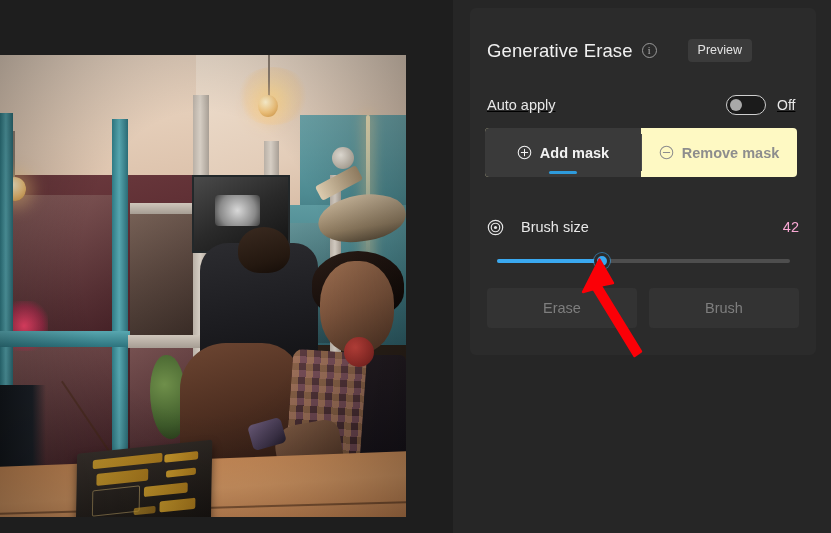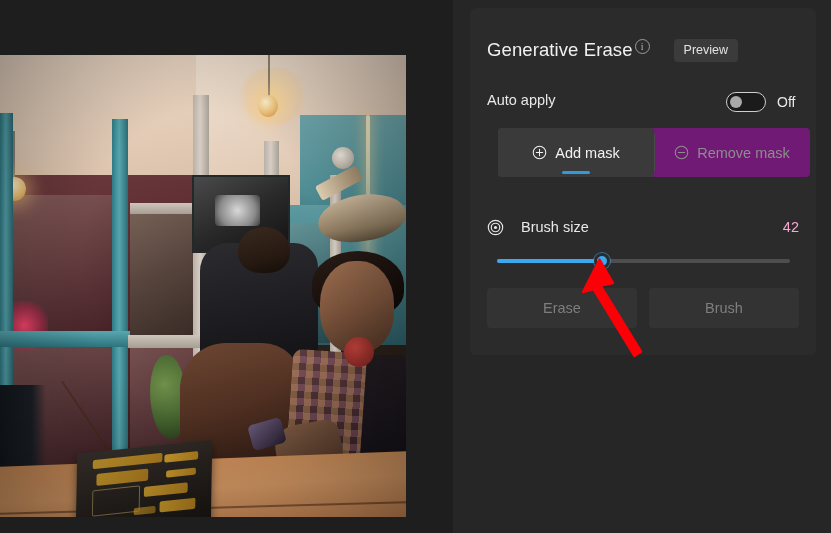--- a/index.html
+++ b/index.html
@@ -198,53 +198,53 @@
     position: absolute; left: 453px; top: 0; width: 378px; height: 533px;
     background: #262626;
   }
   .panel-card {
     position: absolute; left: 470px; top: 8px; width: 346px; height: 347px;
     background: #2b2b2b; border-radius: 6px;
   }
 
   .panel-header {
     position: absolute; left: 17px; top: 31px;
-    display: flex; gap: 2px;
+    display: flex; align-items: center; gap: 9px;
   }
   .panel-title { font-size: 18.5px; color: #f0f0f0; letter-spacing: .1px; }
   .info-icon {
     width: 15px; height: 15px; border-radius: 50%;
     border: 1.2px solid #9a9a9a; color: #b5b5b5;
     font-size: 10px; line-height: 13px; text-align: center;
     font-family: "Liberation Serif", serif;
   }
   .preview-badge {
     background: #3b3b3b; color: #e2e2e2; font-size: 12.5px;
     padding: 4px 10px 5px; border-radius: 4px; margin-left: 22px;
   }
 
   .row-auto {
     position: absolute; left: 17px; top: 84px; width: 312px; height: 26px;
-    display: flex; align-items: flex-start;
+    display: flex; align-items: center; text-decoration: underline;
   }
   .row-label { font-size: 14.5px; color: #e8e8e8; }
   .toggle-wrap { margin-left: auto; display: flex; align-items: center; gap: 11px; }
   .toggle {
     width: 40px; height: 20px; border-radius: 10px;
     background: #1b1b1b; border: 1px solid #cfcfcf; position: relative;
   }
   .toggle-knob {
     position: absolute; left: 3px; top: 3px; width: 12px; height: 12px;
     border-radius: 50%; background: #a9a9a9;
   }
   .toggle-state { font-size: 14px; color: #e8e8e8; min-width: 22px; }
 
   .tabs {
-    position: absolute; left: 28px; top: 120px; width: 312px; height: 49px;
-    background: #701a75; border-radius: 4px; display: flex; overflow: hidden;
+    position: absolute; left: 15px; top: 120px; width: 312px; height: 49px;
+    background: #fef9c3; border-radius: 4px; display: flex; overflow: hidden; font-weight: bold;
   }
   .tab {
     flex: 1; position: relative; display: flex; align-items: center;
     justify-content: center; gap: 8px; font-size: 14.5px; color: #8d8d8d;
   }
   .tab.active { background: #3a3a3a; color: #f2f2f2; }
   .tab.active:after {
     content: ""; position: absolute; left: 50%; transform: translateX(-50%);
     bottom: 3px; width: 28px; height: 3px; background: #2e9bdc; border-radius: 2px;
   }

